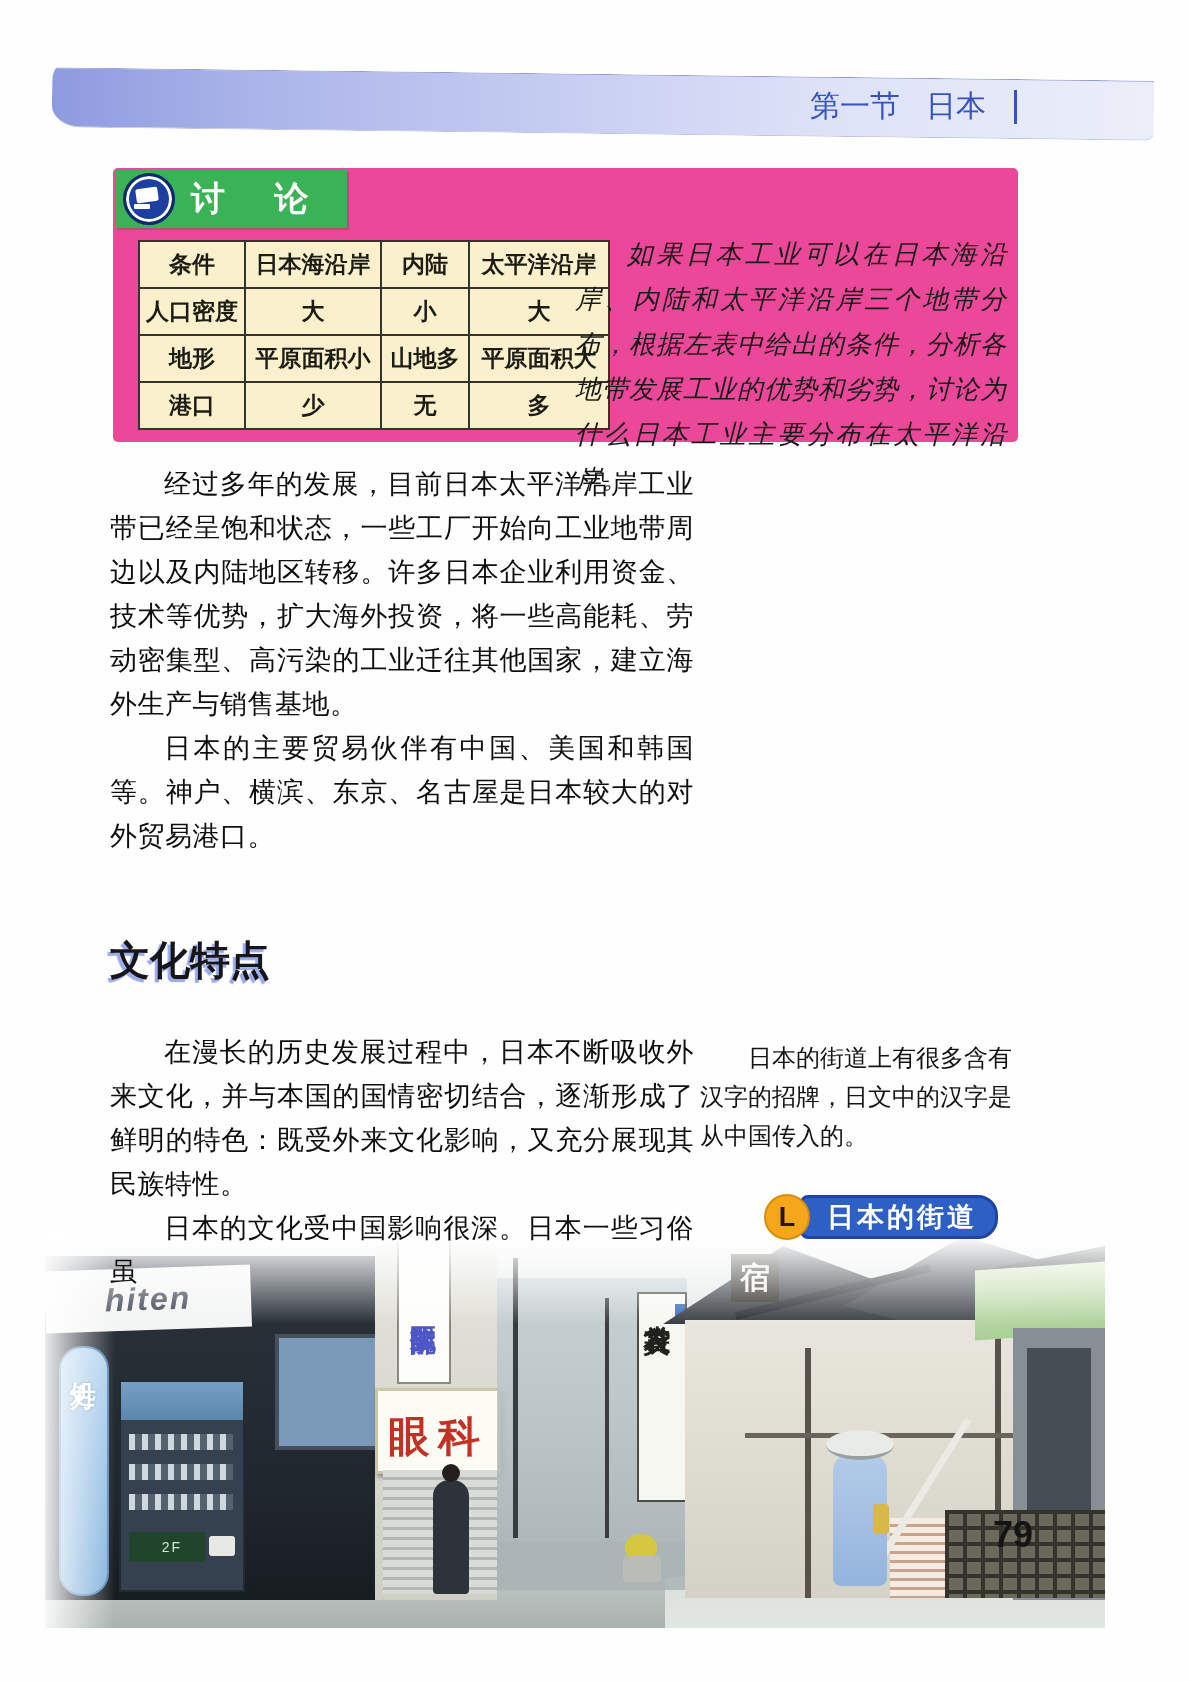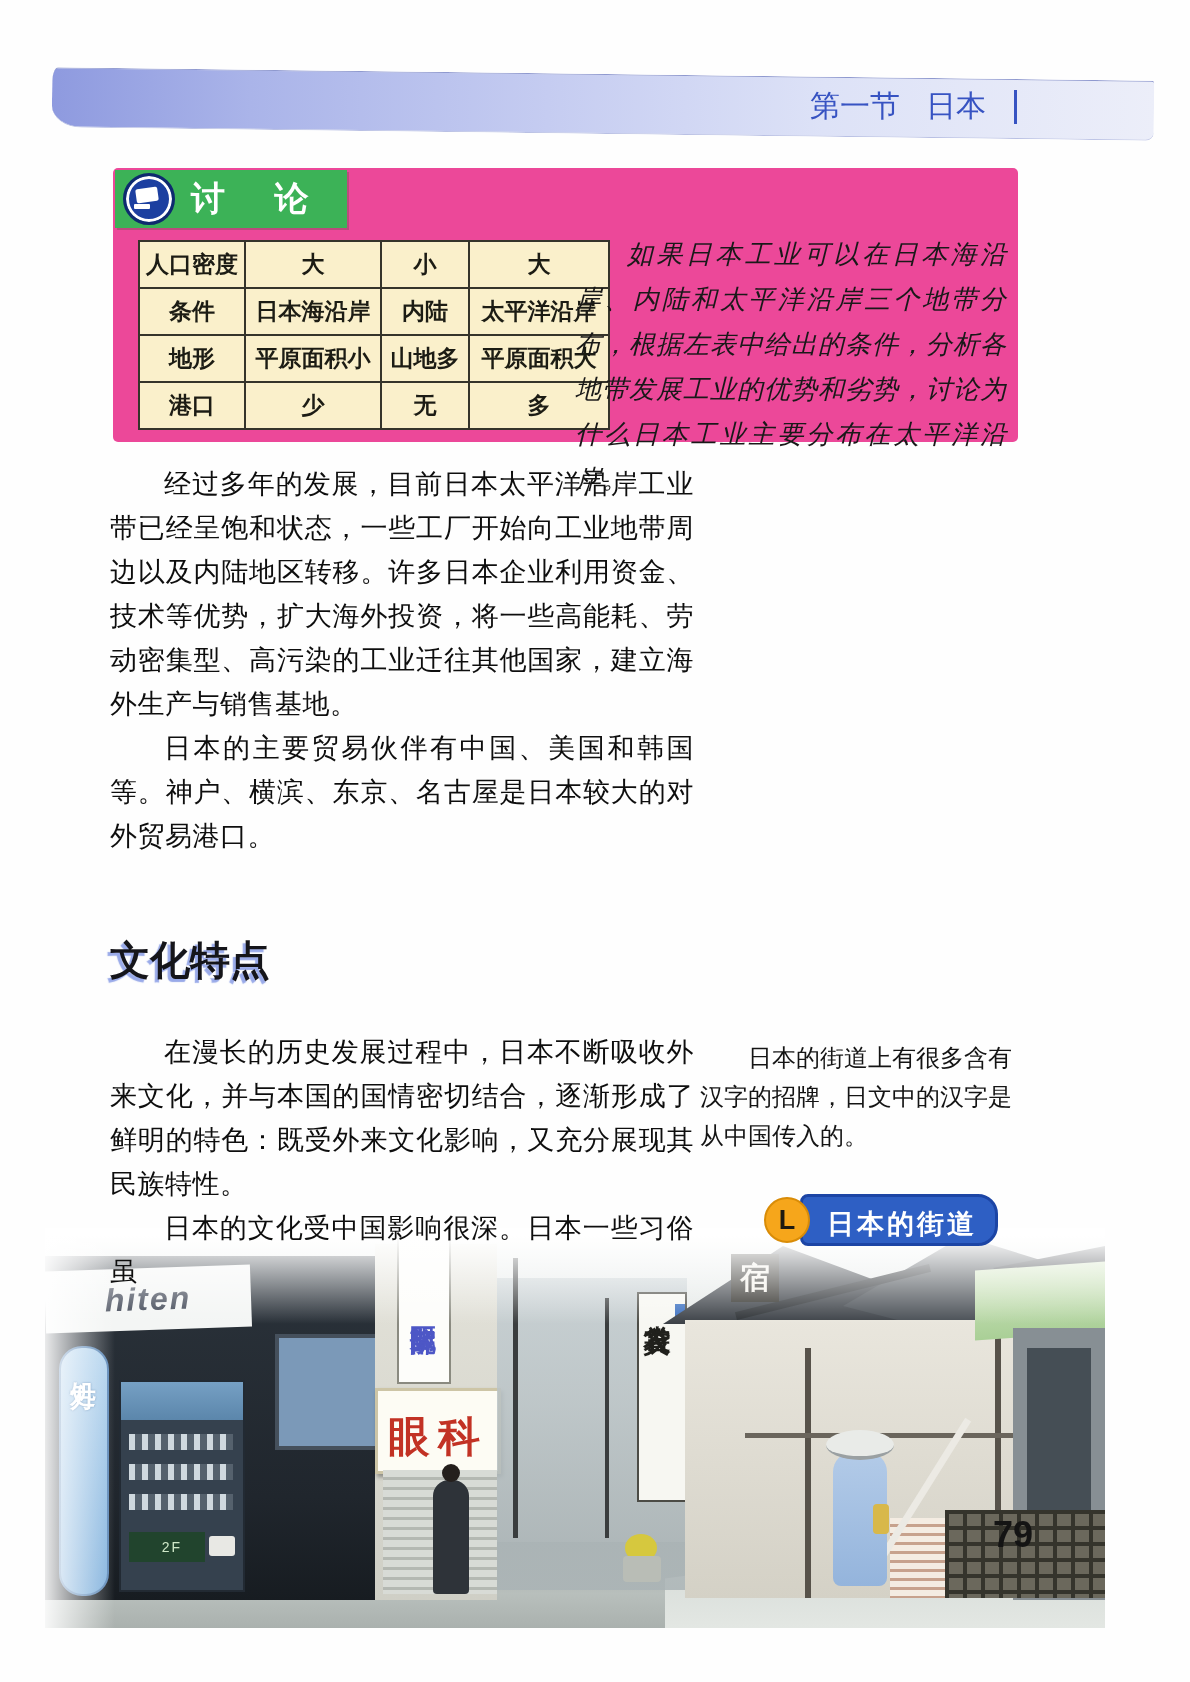--- a/index.html
+++ b/index.html
@@ -42,21 +42,21 @@
              text-shadow:-3px 3px 1px rgba(70,100,215,.55);}
   
   .caption{position:absolute;left:700px;top:1038px;width:320px;font-size:24px;line-height:39px;
            font-family:"Liberation Sans", sans-serif;text-indent:2em;color:#141414;z-index:3;}
   .fig-badge{position:absolute;left:764px;top:1194px;display:flex;align-items:center;z-index:4;}
   .fig-circle{width:42px;height:42px;border-radius:50%;background:#f6a61b;border:2px solid #d98c07;
               color:#1e1a10;font-size:27px;font-weight:bold;display:flex;align-items:center;justify-content:center;
               font-family:"Liberation Sans", sans-serif;z-index:2;}
   .fig-pill{margin-left:-10px;height:38px;background:#2e5fc4;border:3px solid #1c45a5;border-radius:8px 20px 20px 8px;
             color:#ffffff;font-size:27px;font-weight:bold;display:flex;align-items:center;
-            padding:8px 18px 0 24px;font-family:"Liberation Sans", sans-serif;letter-spacing:3px;}
+            padding:0 18px 0 24px;font-family:"Liberation Sans", sans-serif;letter-spacing:3px;}
   
   .photo{position:absolute;left:45px;top:1228px;width:1060px;height:400px;overflow:hidden;z-index:1;
          background:linear-gradient(180deg,#eef1f0 0%,#d9dedd 45%,#b9c0bf 75%,#9aa19f 100%);
          font-family:"Liberation Sans", sans-serif;}
   .photo *{position:absolute;}
   .street{left:0;bottom:0;width:100%;height:86px;background:linear-gradient(180deg,#9aa3a2,#b8bfbc 60%,#aab1ae);}
   .sidewalk{left:620px;bottom:0;width:440px;height:110px;background:linear-gradient(180deg,#cfd5d1,#e3e7e3);
             clip-path:polygon(0 55%,100% 0,100% 100%,0 100%);}
   .pole{background:#3a3d3e;}
   
@@ -149,30 +149,30 @@
       <span class="disc-icon">
         <span class="scr"></span>
         <span class="base"></span>
       </span>
       <span class="disc-label-text">讨 论</span>
     </div>
 
     <table class="cond">
       <tbody>
       <tr>
+        <td class="c0">条件</td>
+        <td class="c1">日本海沿岸</td>
+        <td class="c2">内陆</td>
+        <td class="c3">太平洋沿岸</td>
+      </tr>
+      <tr>
         <td>人口密度</td>
         <td>大</td>
         <td>小</td>
         <td>大</td>
-      </tr>
-      <tr>
-        <td class="c0">条件</td>
-        <td class="c1">日本海沿岸</td>
-        <td class="c2">内陆</td>
-        <td class="c3">太平洋沿岸</td>
       </tr>
       <tr>
         <td>地形</td>
         <td>平原面积小</td>
         <td>山地多</td>
         <td>平原面积大</td>
       </tr>
       <tr>
         <td>港口</td>
         <td>少</td>

